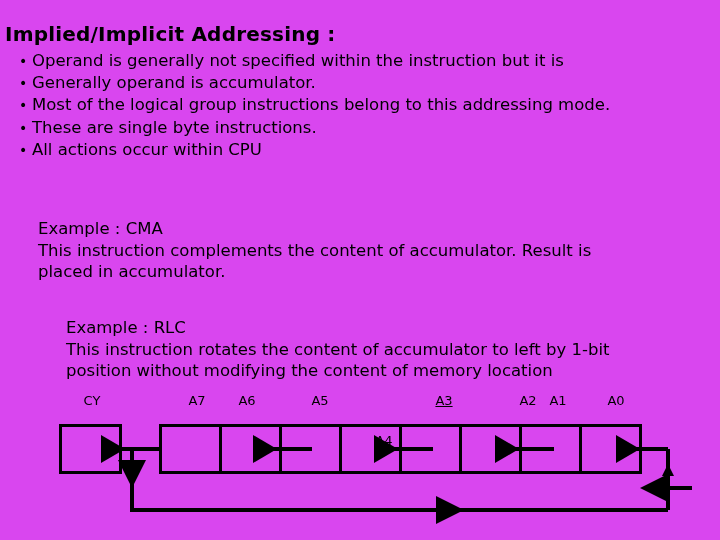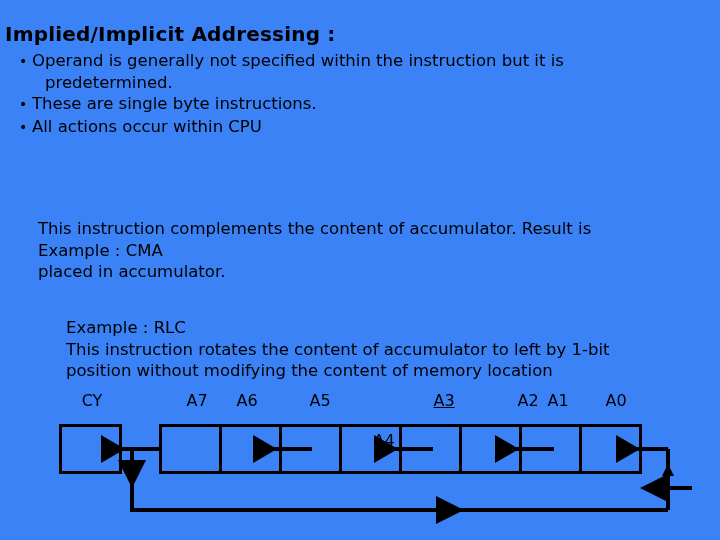--- a/index.html
+++ b/index.html
@@ -13,21 +13,21 @@
     position: relative;
     overflow: hidden;
     font-family: "DejaVu Sans", sans-serif;
     color: #000000;
     -webkit-font-smoothing: none;
   }
 
   .slide {
     position: absolute;
     inset: 0;
-    background: #3b82f6;
+    background: #d946ef;
   }
 
   
   .title {
     position: absolute;
     left: 5px;
     top: 22px;
     font-family: "DejaVu Sans", sans-serif;
     font-size: 20px;
     font-weight: bold;
@@ -81,21 +81,21 @@
   .diagram {
     position: absolute;
     left: 0;
     top: 392px;
     width: 720px;
     height: 140px;
   }
   .bit-label {
     position: absolute;
     top: 0px;
-    font-size: 16px;
+    font-size: 13px;
     line-height: 18px;
     text-align: center;
     transform: translateX(-50%);
     white-space: nowrap;
   }
 
   .cy-box {
     position: absolute;
     left: 59px;
     top: 32px;
@@ -140,36 +140,41 @@
 
 <div class="slide">
 
   <div class="title">Implied/Implicit Addressing :</div>
 
   <div class="bullets">
 
     <div class="bullet-row">
       <span class="bullet-mark">•</span><span class="bullet-text">Operand is generally not specified within the instruction but it is</span>
     </div>
-    <div class="bullet-cont">predetermined.</div>
-
-
+
+    <div class="bullet-row">
+      <span class="bullet-mark">•</span><span class="bullet-text">Generally operand is accumulator.</span>
+    </div>
+
+    <div class="bullet-row">
+      <span class="bullet-mark">•</span><span class="bullet-text">Most of the logical group instructions belong to this addressing mode.</span>
+    </div>
 
     <div class="bullet-row">
       <span class="bullet-mark">•</span><span class="bullet-text">These are single byte instructions.</span>
     </div>
 
     <div class="bullet-row">
       <span class="bullet-mark">•</span><span class="bullet-text">All actions occur within CPU</span>
     </div>
   </div>
 
   <div class="example-block" id="example-cma">
+    <span class="example-line">Example : CMA</span>
     <span class="example-line">This instruction complements the content of accumulator. Result is</span>
-    <span class="example-line">Example : CMA</span>
     <span class="example-line">placed in accumulator.</span>
   </div>
 
   <div class="example-block" id="example-rlc">
     <span class="example-line">Example : RLC</span>
     <span class="example-line">This instruction rotates the content of accumulator to left by 1-bit</span>
     <span class="example-line">position without modifying the content of memory location</span>
   </div>
 
   <div class="diagram">

